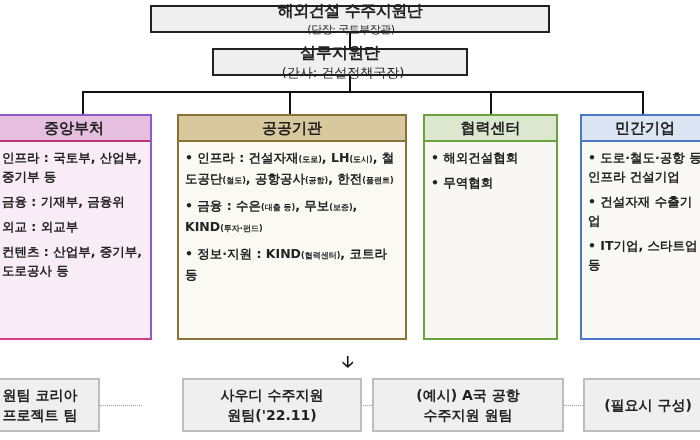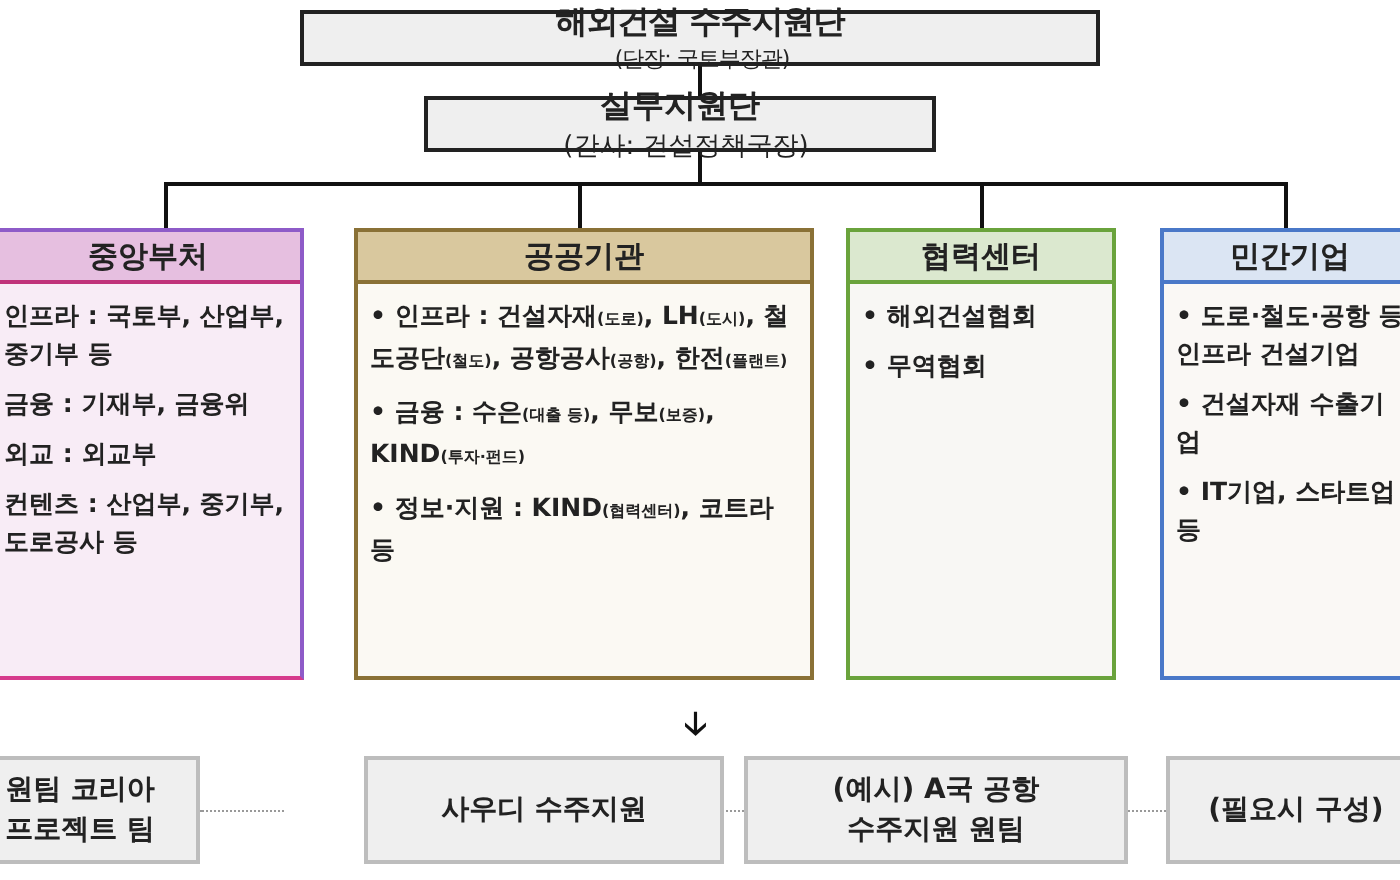--- a/index.html
+++ b/index.html
@@ -119,20 +119,21 @@
 <div class="dot" style="left:100px;top:405px;width:42px;"></div>
 <div class="dot" style="left:322px;top:405px;width:50px;"></div>
 <div class="dot" style="left:533px;top:405px;width:50px;"></div>
 
 <div class="team" style="left:-20px;width:120px;">
   <div>원팀 코리아</div>
   <div>프로젝트 팀</div>
 </div>
 <div class="team" style="left:142px;width:180px;margin-left:40px;">
   <div>사우디 수주지원</div>
+  <div>원팀('22.11)</div>
 </div>
 <div class="team" style="left:372px;width:192px;">
   <div>(예시) A국 공항</div>
   <div>수주지원 원팀</div>
 </div>
 <div class="team" style="left:583px;width:130px;">
   <div>(필요시 구성)</div>
 </div>
 
 </body></html>

